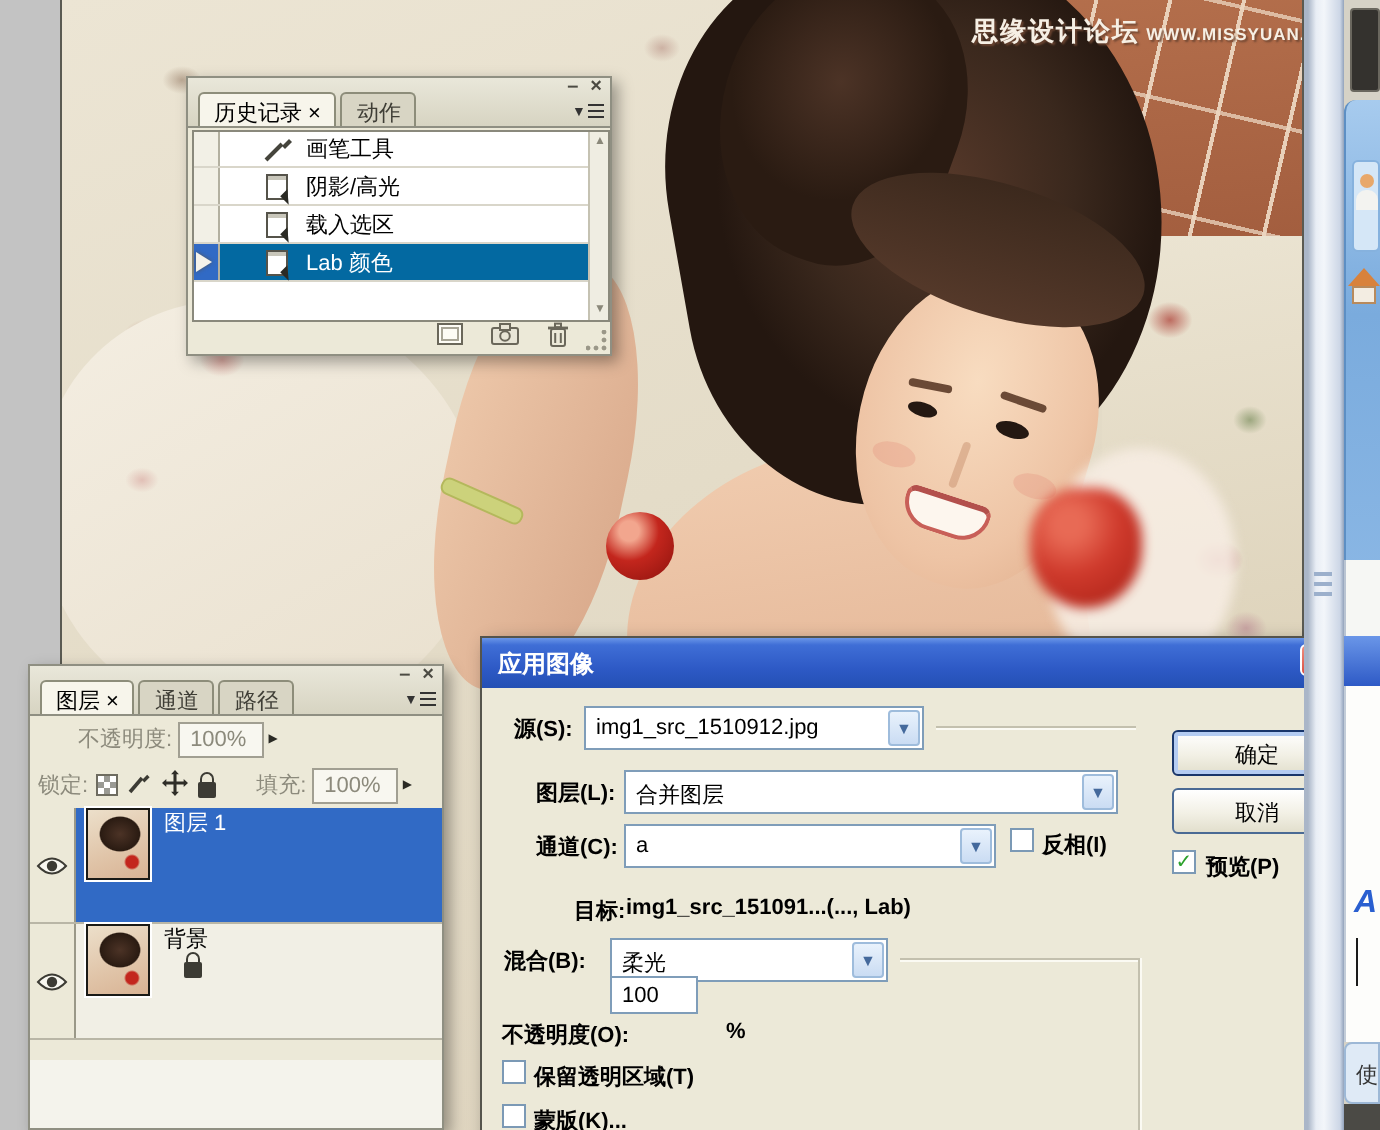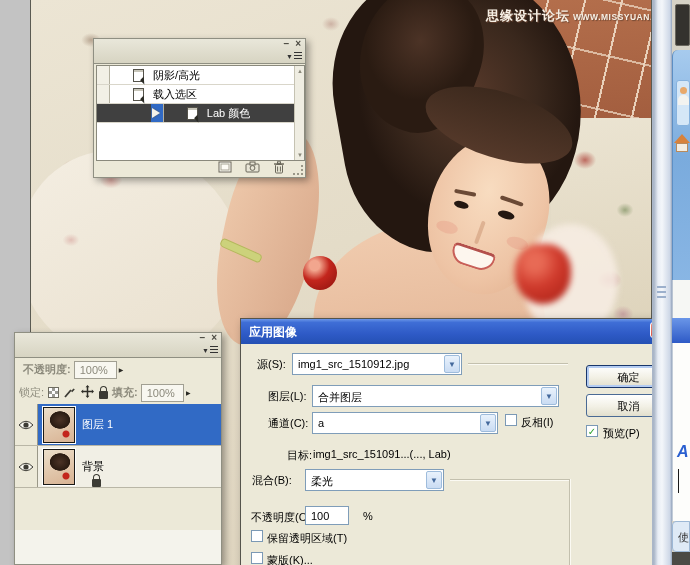--- a/index.html
+++ b/index.html
@@ -111,49 +111,49 @@
   .h-row { position:relative; height:19px; border-bottom:1px solid #d9d6ca; display:flex; align-items:center; }
   .h-row.cut { height:18px; }
   .h-well { width:13px; height:100%; background:#f2f0e6; border-right:1px solid #b3b0a0; flex:0 0 13px; position:relative; }
   .h-indent { width:22px; flex:0 0 22px; }
   .h-icon { width:15px; height:13px; flex:0 0 15px; margin-right:6px; position:relative; }
   .docicon { position:absolute; left:1px; top:0; width:11px; height:13px; background:#fff; border:1px solid #55534a;
     box-shadow:inset 0 2px 0 #c8c6ba; }
   .docicon::after { content:""; position:absolute; right:-4px; bottom:-2px; width:0; height:0;
     border-left:6px solid #2a2a24; border-top:5px solid transparent; transform:rotate(45deg); }
   .h-label { white-space:nowrap; }
-  .h-row.selected { background:#404040;justify-content:center; }
+  .h-row.selected { background:#0369a1; }
   .h-row.selected .h-label { color:#fff; }
   .h-row.selected .h-well { background:#316ac5; }
   .h-pointer { position:absolute; left:1px; top:4px; width:0; height:0;
     border-left:8px solid #f4f2ea; border-top:5px solid transparent; border-bottom:5px solid transparent;
     filter:drop-shadow(0 0 1px #555); }
   #history-scroll { position:absolute; right:0; top:0; width:10px; height:100%;
     background:#efede2; border-left:1px solid #c5c2b2; }
   .scr-arrow { position:absolute; left:0; width:10px; font-size:6px; color:#8a887a; text-align:center; }
   #history-bottom { position:absolute; left:2px; bottom:3px; width:209px; height:14px; display:flex;
     justify-content:flex-end; align-items:center; gap:13px; padding-right:20px; }
   .pbtn svg { display:block; }
 
   
   #layers-panel { left:14px; top:332px; width:208px; height:233px; }
   .lp-row { position:relative; height:23px; display:flex; align-items:center; padding:0 2px 0 4px;
     color:#8c8a7c; }
   .combo-dis { position:relative; width:92px; height:18px; background:#fdfcf7; border:1px solid #a19f92;
     color:#8c8a7c; padding:2px 0 0 4px; }
   .combo-dis .arrow-dis { position:absolute; right:0; top:0; width:15px; height:16px; background:#e9e6d9;
     border-left:1px solid #a19f92; color:#a5a395; font-size:7px; text-align:center; line-height:15px; }
-  .lp-label { margin:0 3px 0 4px; white-space:nowrap;font-weight:bold; }
+  .lp-label { margin:0 3px 0 20px; white-space:nowrap; }
   .well { position:relative; width:43px; height:18px; background:#f8f7f0; border:1px solid #a19f92;
     color:#8c8a7c; padding:2px 0 0 5px; }
   .well-arrow { width:9px; font-size:6px; color:#2a2a24; text-align:center; }
   .lock-icons { display:flex; gap:5px; align-items:center; margin-left:4px; }
   .checker { width:11px; height:11px; border:1px solid #6e6c60;
     background:repeating-conic-gradient(#9a9a94 0 25%, #fff 0 50%) 0 0/6px 6px; }
-  .layer-row { position:relative; height:42px; display:flex; align-items:center;
+  .layer-row { position:relative; height:58px; display:flex; 
     border-bottom:1px solid #b9b6a6; background:#f1efe5; }
   .layer-row.selected { background:#316ac5; color:#fff; }
   .eye-well { width:23px; height:100%; border-right:1px solid #9a9888; display:flex; align-items:center;
     justify-content:center; background:#ece9d8; flex:0 0 23px; }
   .thumb { width:32px; height:36px; margin-left:5px; border:1px solid #1a1a16; outline:1px solid #fff;
     background:
       radial-gradient(8px 8px at 22px 26px, #c3261d 0 3px, transparent 4px),
       radial-gradient(closest-side at 16px 12px, #4c3326, #2a1b12 70%, transparent 75%),
       linear-gradient(160deg, #ecdfca, #e0c4a8 60%, #d8b394); flex:0 0 32px; }
   .layer-name { margin-left:7px; }
@@ -168,21 +168,21 @@
 
   
   #dialog { position:absolute; left:240px; top:318px; width:432px; height:260px; background:#ece9d8;
     border:1px solid #55544c; box-shadow:4px 4px 9px rgba(0,0,0,.45); }
   #dlg-title { position:relative; height:25px;
     background:linear-gradient(180deg,#6a96e8 0%, #3f6ed6 14%, #2e5ac6 60%, #2450b4 100%);
     color:#fff; font-weight:bold; font-size:12px; padding:5px 0 0 8px; }
   #dlg-close { position:absolute; right:4px; top:3px; width:17px; height:16px; border:1px solid #fff;
     border-radius:3px; background:linear-gradient(135deg,#ef9181,#d9493c 55%,#b8362b);
     color:#fff; font-size:10px; font-weight:bold; text-align:center; line-height:14px; }
-  .dlg-label { position:absolute; white-space:nowrap; }
+  .dlg-label { position:absolute; white-space:nowrap;font-weight:bold; }
   .combo { position:absolute; height:22px; background:#fff; border:1px solid #7f9db9; padding:4px 0 0 5px; }
   .combo .c-arrow { position:absolute; right:1px; top:1px; bottom:1px; width:16px;
     background:linear-gradient(180deg,#e9f2fc,#cadcf3); border:1px solid #9ebcdc; border-radius:2px;
     color:#44699c; font-size:8px; text-align:center; line-height:17px; }
   .xp-btn { position:absolute; width:85px; height:23px; border:1px solid #4a6a94; border-radius:3px;
     background:linear-gradient(180deg,#fff,#f2f0e5 55%,#e2dfcd); text-align:center; padding-top:4px; }
   .xp-btn.focused { border-color:#19366b; box-shadow:inset 0 0 0 2px #b4ccf2; }
   .cb { position:absolute; width:12px; height:12px; background:#fff; border:1px solid #7b99b5;
     font-size:10px; line-height:11px; text-align:center; font-weight:bold; color:#2ba12b; }
   .sep-h { position:absolute; height:2px; border-top:1px solid #c3c0ae; border-bottom:1px solid #fbfaf3; }
@@ -254,26 +254,41 @@
       <span class="wm-small">WWW.MISSYUAN.COM</span>
     </div>
   </div>
 
   <div id="history-panel" class="panel">
     <div class="panel-top">
       <div class="win-btns">
         <span>–</span>
         <span>×</span>
       </div>
+      <div class="tabs">
+        <div class="tab active">历史记录 ×</div>
+        <div class="tab">动作</div>
+      </div>
       <div class="flyout">
         <span class="fl-tri">▼</span>
           <span class="fl-lines"></span>
       </div>
     </div>
     <div id="history-list">
+      <div class="h-row cut">
+        <div class="h-well"></div>
+        <div class="h-indent"></div>
+        <div class="h-icon">
+          <svg width="15" height="13" viewBox="0 0 15 13">
+              <path d="M1 12 L9 4" stroke="#45443c" stroke-width="2"></path>
+              <path d="M9 5 l3.5 -3.5 l1.5 1.5 l-3.5 3.5 z" fill="#45443c"></path>
+            </svg>
+        </div>
+        <div class="h-label">画笔工具</div>
+      </div>
       <div class="h-row">
         <div class="h-well"></div>
         <div class="h-indent"></div>
         <div class="h-icon">
             <div class="docicon"></div>
           </div>
         <div class="h-label">阴影/高光</div>
       </div>
       <div class="h-row">
         <div class="h-well"></div>
@@ -324,20 +339,25 @@
     </div>
     <div class="grip"></div>
   </div>
 
   <div id="layers-panel" class="panel">
     <div class="panel-top">
       <div class="win-btns">
         <span>–</span>
         <span>×</span>
       </div>
+      <div class="tabs">
+        <div class="tab active">图层 ×</div>
+        <div class="tab">通道</div>
+        <div class="tab">路径</div>
+      </div>
       <div class="flyout">
         <span class="fl-tri">▼</span>
           <span class="fl-lines"></span>
       </div>
     </div>
     <div class="lp-row">
       <span class="lp-label">不透明度:</span>
       <div class="well">100%</div>
       <div class="well-arrow">▶</div>
     </div>
@@ -423,21 +443,21 @@
 
     <span class="dlg-label" style="left:11px; top:154px;">混合(B):</span>
     <div class="combo" style="left:64px; top:150px; width:139px;">
       <span>柔光</span>
       <span class="c-arrow">▼</span>
     </div>
     <div class="sep-h" style="left:209px; top:160px; width:119px;"></div>
     <div class="sep-v" style="left:328px; top:160px; height:86px;"></div>
 
     <span class="dlg-label" style="left:10px; top:191px;">不透明度(O):</span>
-    <div class="txt-input" style="left:64px; top:187px;">100</div>
+    <div class="txt-input" style="left:64px; top:169px;">100</div>
     <span class="dlg-label" style="left:122px; top:191px;">%</span>
 
     <span class="cb" style="left:10px; top:211px;"></span>
     <span class="dlg-label" style="left:26px; top:212px;">保留透明区域(T)</span>
 
     <span class="cb" style="left:10px; top:233px;"></span>
     <span class="dlg-label" style="left:26px; top:234px;">蒙版(K)...</span>
   </div>
 
   <div id="ps-edge">

